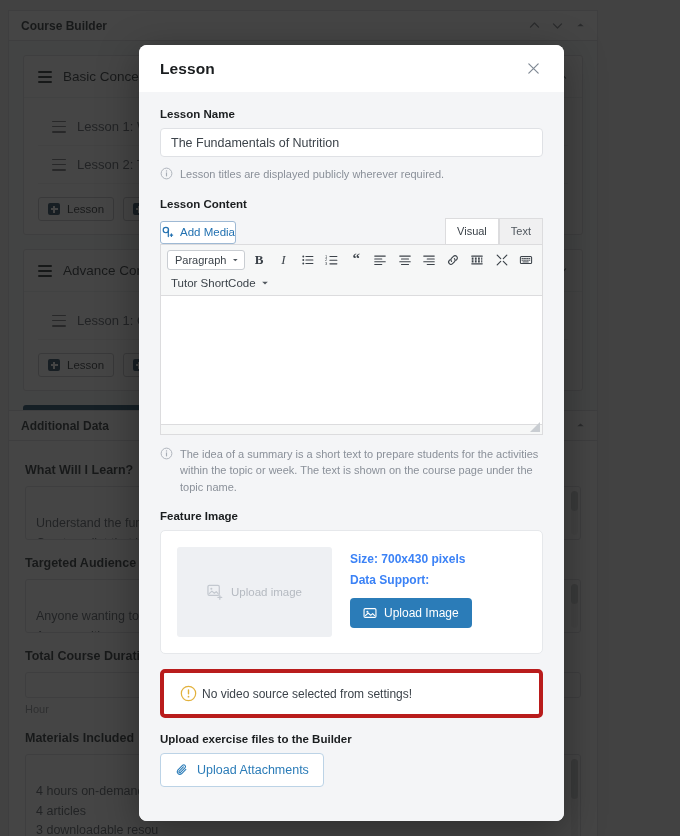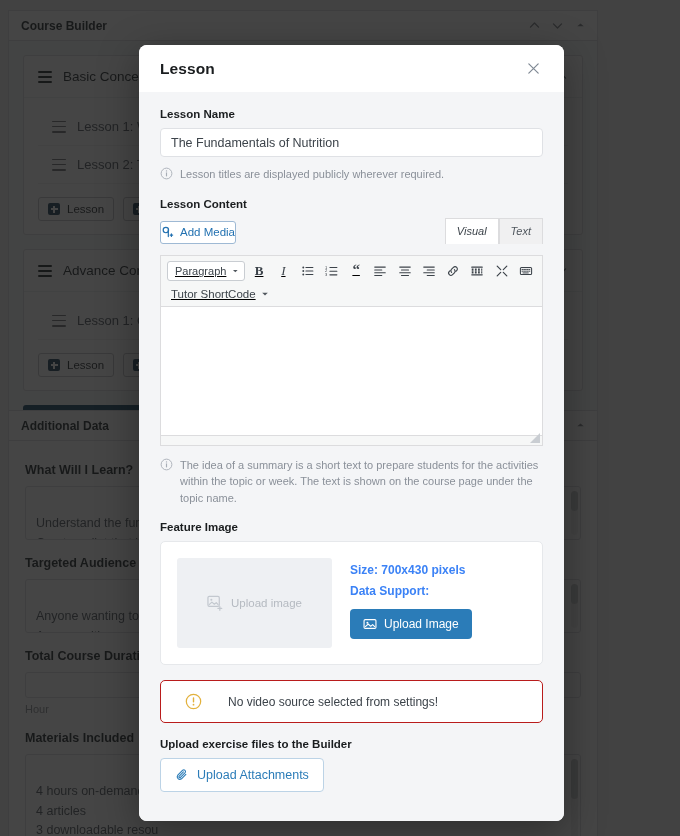--- a/index.html
+++ b/index.html
@@ -107,27 +107,27 @@
   .info-ico { flex:none; margin-top:1px; }
 
   
   .editor-wrap { margin-top:7px; }
   .ed-top { display:flex; align-items:flex-end; justify-content:space-between; }
   .add-media {
     display:inline-flex; align-items:center; gap:6px;
     border:1px solid #9eb9d4; border-radius:3px; background:#fff;
     color:#2271b1; font-size:11.5px; padding:4px 0; cursor:pointer;
   }
-  .ed-tabs { display:flex; align-items:flex-start;font-style:italic; }
+  .ed-tabs { display:flex; align-items:flex-start; }
   .ed-tab {
     font-size:11px; color:#50575e; padding:5px 11px 5px; cursor:pointer;
     border:1px solid #dcdcde; border-bottom:0; background:#f0f0f1; line-height:1.4;
   }
   .ed-tab.active { background:#fff; color:#3c434a; }
-  .ed-frame { border:1px solid #dcdcde; background:#f6f7f7; margin-top:11px;text-decoration:underline; }
+  .ed-frame { border:1px solid #dcdcde; background:#f6f7f7; margin-top:0; }
   .ed-toolbar { padding:5px 6px 4px; background:#f6f7f7; border-bottom:1px solid #dcdcde; }
   .tb-row { display:flex; align-items:center; gap:4px; flex-wrap:nowrap; }
   .tb-row.second { margin-top:4px; }
   .para-sel {
     display:inline-flex; align-items:center; justify-content:space-between; gap:6px;
     border:1px solid #c9cdd2; border-radius:3px; background:#fff;
     font-size:11px; color:#3c434a; padding:3px 5px 3px 7px; min-width:78px; cursor:pointer;
   }
   .tb-btn {
     width:21px; height:21px; display:inline-flex; align-items:center; justify-content:center;
@@ -157,23 +157,23 @@
   .fi-meta { padding-top:5px; }
   .fi-meta .line { font-size:12px; font-weight:700; color:#3b82f6; margin-bottom:7px; }
   .btn-primary {
     display:inline-flex; align-items:center; gap:7px;
     background:#2b7cb8; color:#fff; border:0; border-radius:4px;
     font-size:12px; padding:8px 13px; cursor:pointer; margin-top:4px;
     font-family:"Liberation Sans", sans-serif;
   }
 
   .warn {
-    display:flex; align-items:center; gap:26px;
-    border:1px solid #b91c1c; border-radius:5px; background:#fff;
-    padding:12px 24px; font-size:12px; color:#3c434a;
+    display:flex; align-items:center; gap:5px;
+    border:4px solid #b91c1c; border-radius:5px; background:#fff;
+    padding:12px 16px; font-size:12px; color:#3c434a;
   }
 
   .btn-outline {
     display:inline-flex; align-items:center; gap:8px;
     border:1px solid #bcd3e6; border-radius:4px; background:#fff;
     color:#2b7cb8; font-size:12.5px; padding:9px 14px; cursor:pointer;
     font-family:"Liberation Sans", sans-serif;
   }
 
   .m-foot {

